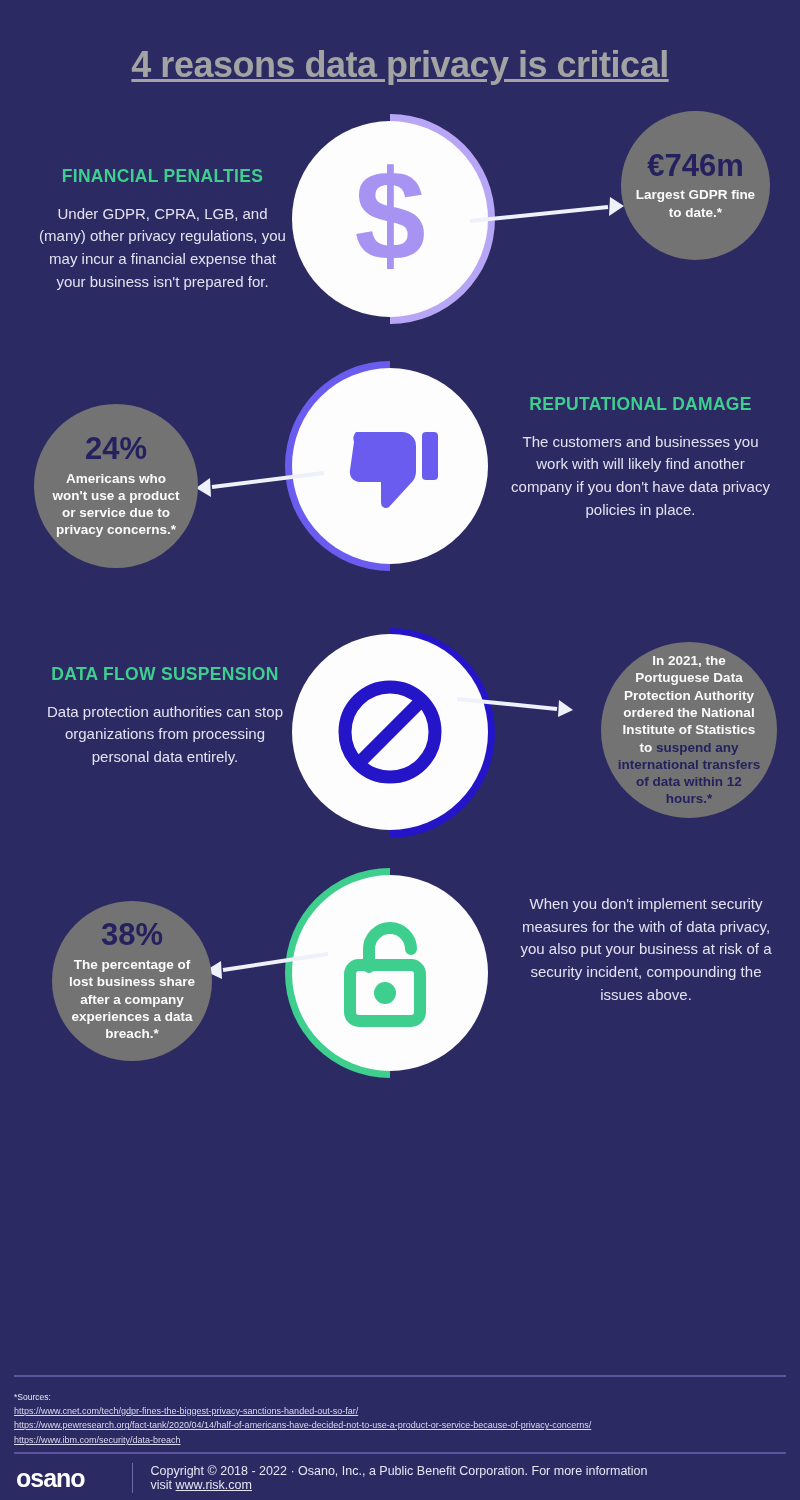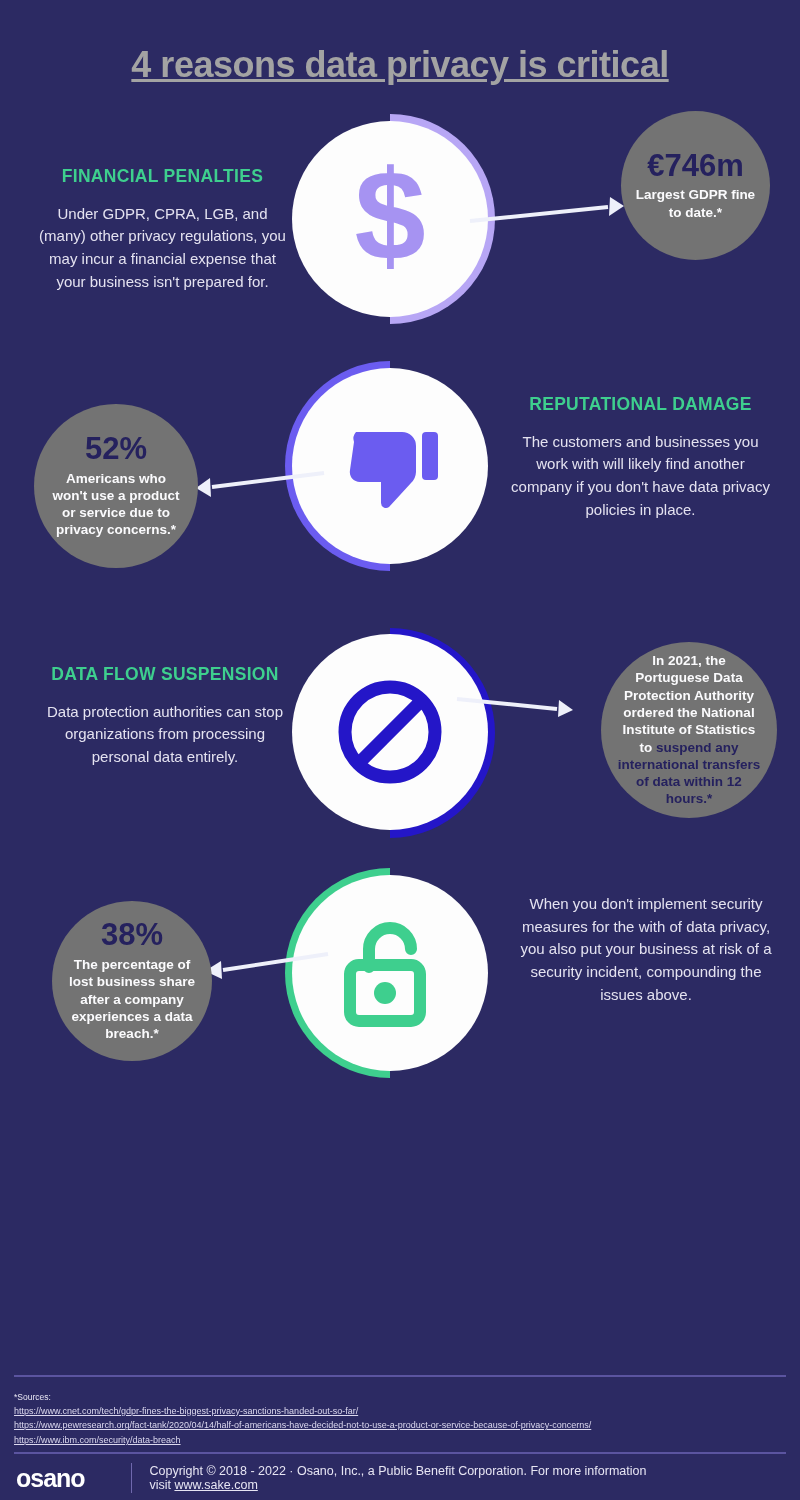--- a/index.html
+++ b/index.html
@@ -217,21 +217,21 @@
       </svg>
     </span>
   </div>
 
   <svg class="arrow" style="left:196px; top:370px;" width="130" height="40" viewBox="0 0 130 40">
     <path d="M128 10 L16 24" stroke="#eef0fa" stroke-width="4" fill="none"></path>
     <path d="M14 15 L0 25 L15 34 Z" fill="#eef0fa"></path>
   </svg>
 
   <div class="bubble" style="left:34px; top:311px; width:164px; height:164px;">
-    <div class="big">52%</div>
+    <div class="big">24%</div>
     <div class="small">Americans who won't use a product or service due to privacy concerns.*</div>
   </div>
 
   <div class="txt-block" style="left:508px; top:300px; width:265px;">
     <h3>REPUTATIONAL DAMAGE</h3>
     <p>The customers and businesses you work with will likely find another company if you don't have data privacy policies in place.</p>
   </div>
 
   <div class="arc right" style="top:535px; background:#2416c8;"></div>
 
@@ -293,14 +293,14 @@
   <a href="#">https://www.cnet.com/tech/gdpr-fines-the-biggest-privacy-sanctions-handed-out-so-far/</a>
   <a href="#">https://www.pewresearch.org/fact-tank/2020/04/14/half-of-americans-have-decided-not-to-use-a-product-or-service-because-of-privacy-concerns/</a>
   <a href="#">https://www.ibm.com/security/data-breach</a>
 </div>
 
 <div class="topline"></div>
 
 <div class="bottom-bar">
   <div class="logo">osano</div>
   <div class="vbar"></div>
-  <div class="copyright"><span>Copyright © 2018 - 2022 · Osano, Inc., a Public Benefit Corporation. For more information visit </span><a href="#">www.sake.com</a></div>
+  <div class="copyright"><span>Copyright © 2018 - 2022 · Osano, Inc., a Public Benefit Corporation. For more information visit </span><a href="#">www.risk.com</a></div>
 </div>
 
 </body></html>

